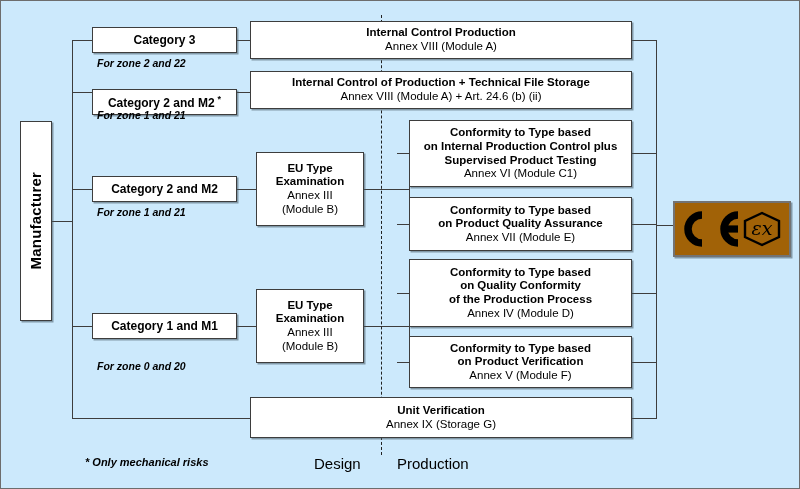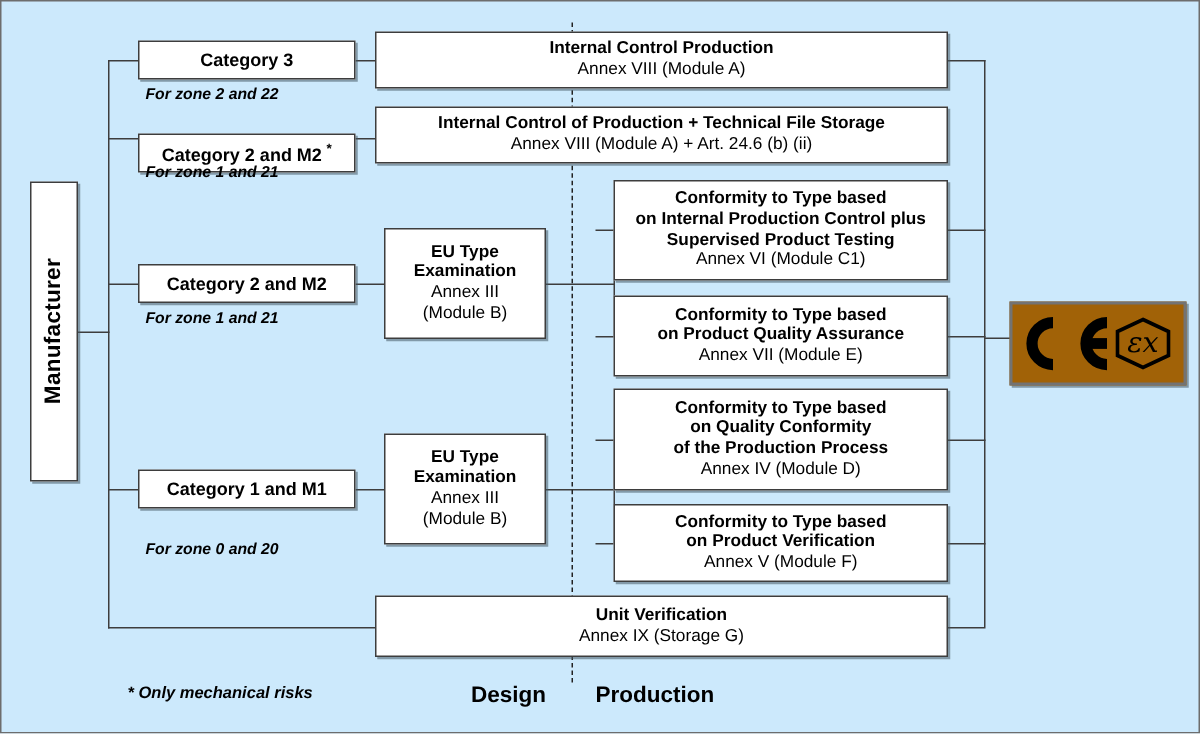--- a/index.html
+++ b/index.html
@@ -102,21 +102,21 @@
     left: 380px;
     top: 14px;
     width: 0;
     height: 440px;
     border-left: 1.6px dashed #222;
   }
 
   
   .foot {
     position: absolute;
-    font-weight: bold;
+    font-weight: normal;
     font-size: 15px;
     color: #000;
     white-space: nowrap;
   }
   #note {
     position: absolute;
     left: 84px;
     top: 455px;
     font-style: italic;
     font-weight: bold;

